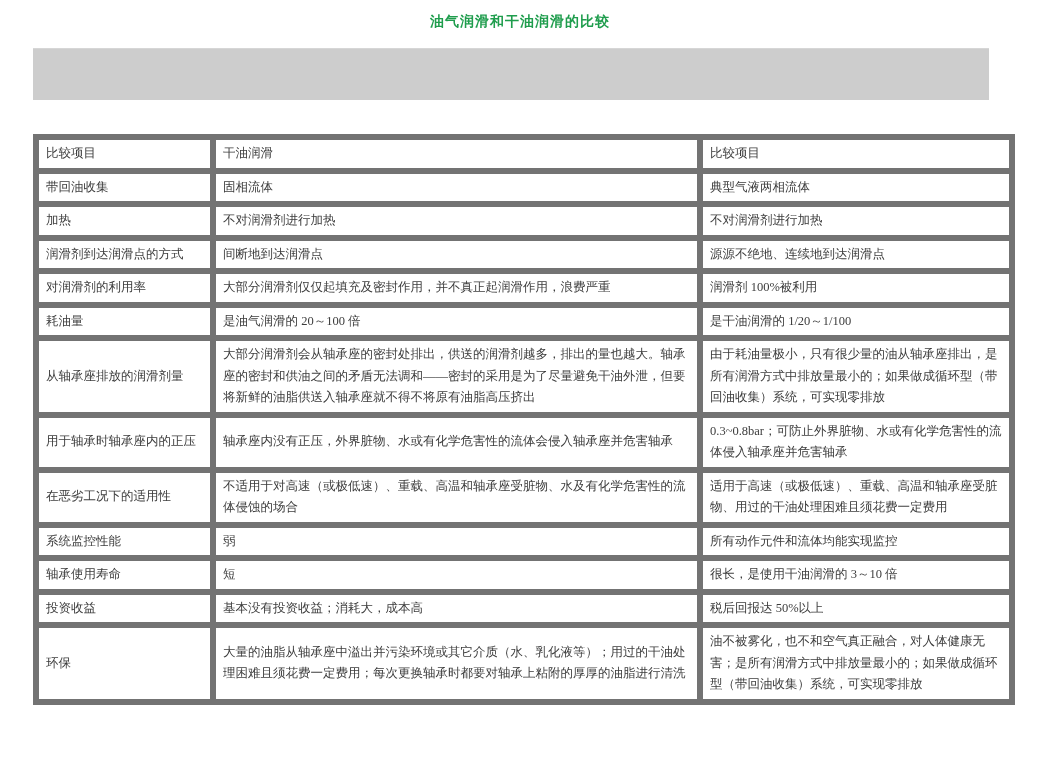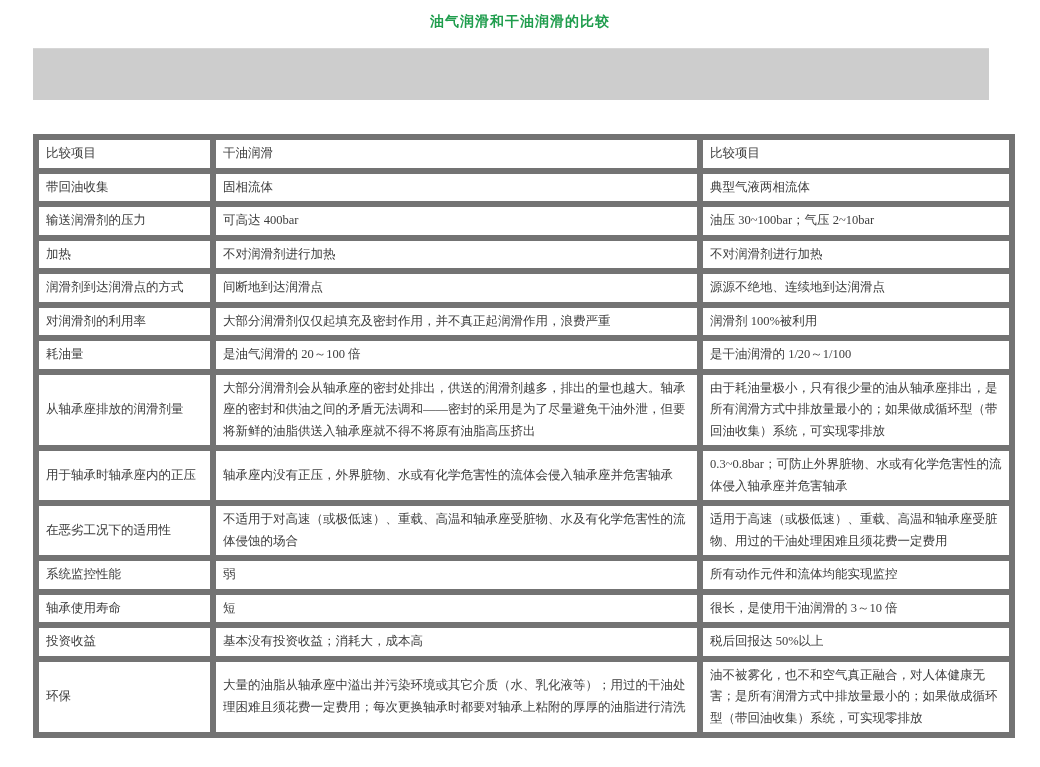--- a/index.html
+++ b/index.html
@@ -60,25 +60,20 @@
         <td>比较项目</td>
         <td>干油润滑</td>
         <td>比较项目</td>
       </tr>
       <tr>
         <td>带回油收集</td>
         <td>固相流体</td>
         <td>典型气液两相流体</td>
       </tr>
       <tr>
-        <td>输送润滑剂的压力</td>
-        <td>可高达 400bar</td>
-        <td>油压 30~100bar；气压 2~10bar</td>
-      </tr>
-      <tr>
         <td>加热</td>
         <td>不对润滑剂进行加热</td>
         <td>不对润滑剂进行加热</td>
       </tr>
       <tr>
         <td>润滑剂到达润滑点的方式</td>
         <td>间断地到达润滑点</td>
         <td>源源不绝地、连续地到达润滑点</td>
       </tr>
       <tr>

